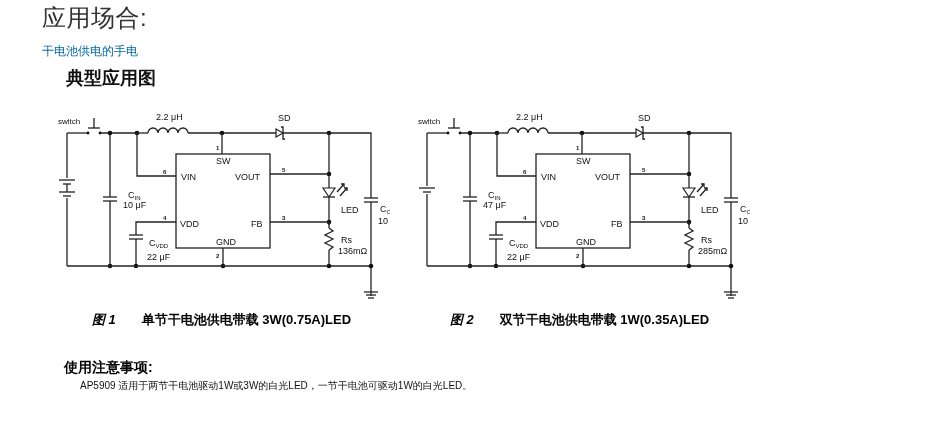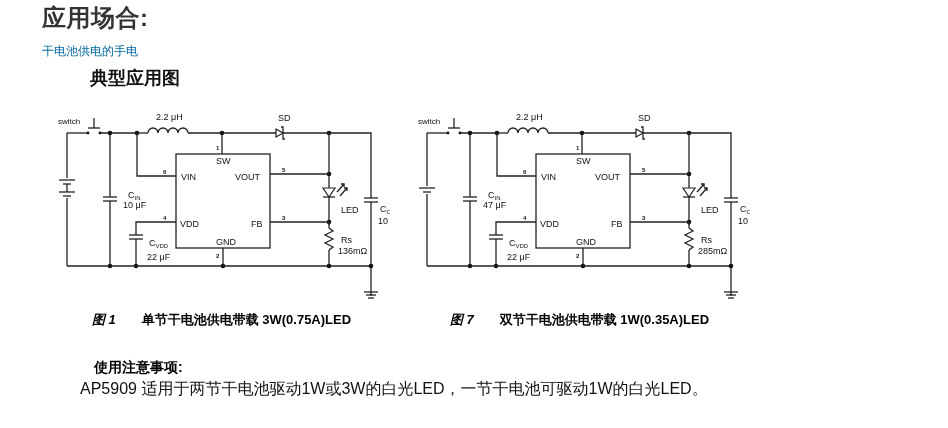--- a/index.html
+++ b/index.html
@@ -1,29 +1,29 @@
 <!DOCTYPE html>
 <html><head>
 <meta charset="utf-8">
 <style>
   html, body { margin: 0; padding: 0; background: #ffffff; }
   body { width: 948px; height: 428px; position: relative; overflow: hidden;
          font-family: "Liberation Sans", "DejaVu Sans", sans-serif; color: #000; }
   .abs { position: absolute; white-space: nowrap; }
-  #sec-title { left: 42px; top: 2px; font-size: 24px; font-weight: bold; color: #333; letter-spacing: 0.5px; }
+  #sec-title { left: 42px; top: 2px; font-size: 24px; font-weight: normal; color: #333; letter-spacing: 0.5px; }
   #app-text { left: 42px; top: 43px; font-size: 12px; color: #0369a1; }
-  #typ-title { left: 66px; top: 66px; font-size: 18px; font-weight: bold; color: #111; margin-left: 24px; }
+  #typ-title { left: 66px; top: 66px; font-size: 18px; font-weight: bold; color: #111; }
   svg.schem { position: absolute; top: 100px; }
   svg.schem text { font-family: "Liberation Sans", "DejaVu Sans", sans-serif; fill: #111; }
   svg.schem .w { stroke: #222; stroke-width: 1.3; fill: none; }
   svg.schem .d { fill: #111; }
   .caption { top: 311px; font-size: 13px; font-weight: bold; }
   .caption .num { display: inline-block; width: 46px; font-style: italic; }
-  #notes-title { left: 94px; top: 359px; font-size: 14px; font-weight: bold; }
-  #notes-body { left: 80px; top: 379px; font-size: 16px; color: #111; }
+  #notes-title { left: 64px; top: 359px; font-size: 14px; font-weight: bold; }
+  #notes-body { left: 80px; top: 379px; font-size: 10px; color: #111; }
 </style>
 </head>
 <body>
 
 <div class="abs" id="sec-title">应用场合:</div>
 <div class="abs" id="app-text">干电池供电的手电</div>
 <div class="abs" id="typ-title">典型应用图</div>
 
 <div id="fig1-holder">
     <svg class="schem" width="340" height="200" viewBox="0 0 340 200" style="left: 50px;">
@@ -271,18 +271,18 @@
     <line class="w" x1="318" y1="198" x2="324" y2="198"></line>
   </g>
 </svg>
   </div>
 
 <div class="abs caption" style="left:92px;">
   <span class="num">图 1</span>
   <span>单节干电池供电带载 3W(0.75A)LED</span>
 </div>
 <div class="abs caption" style="left:450px;">
-  <span class="num">图 7</span>
+  <span class="num">图 2</span>
   <span>双节干电池供电带载 1W(0.35A)LED</span>
 </div>
 
 <div class="abs" id="notes-title">使用注意事项:</div>
 <div class="abs" id="notes-body">AP5909  适用于两节干电池驱动1W或3W的白光LED，一节干电池可驱动1W的白光LED。</div>
 
 </body></html>

